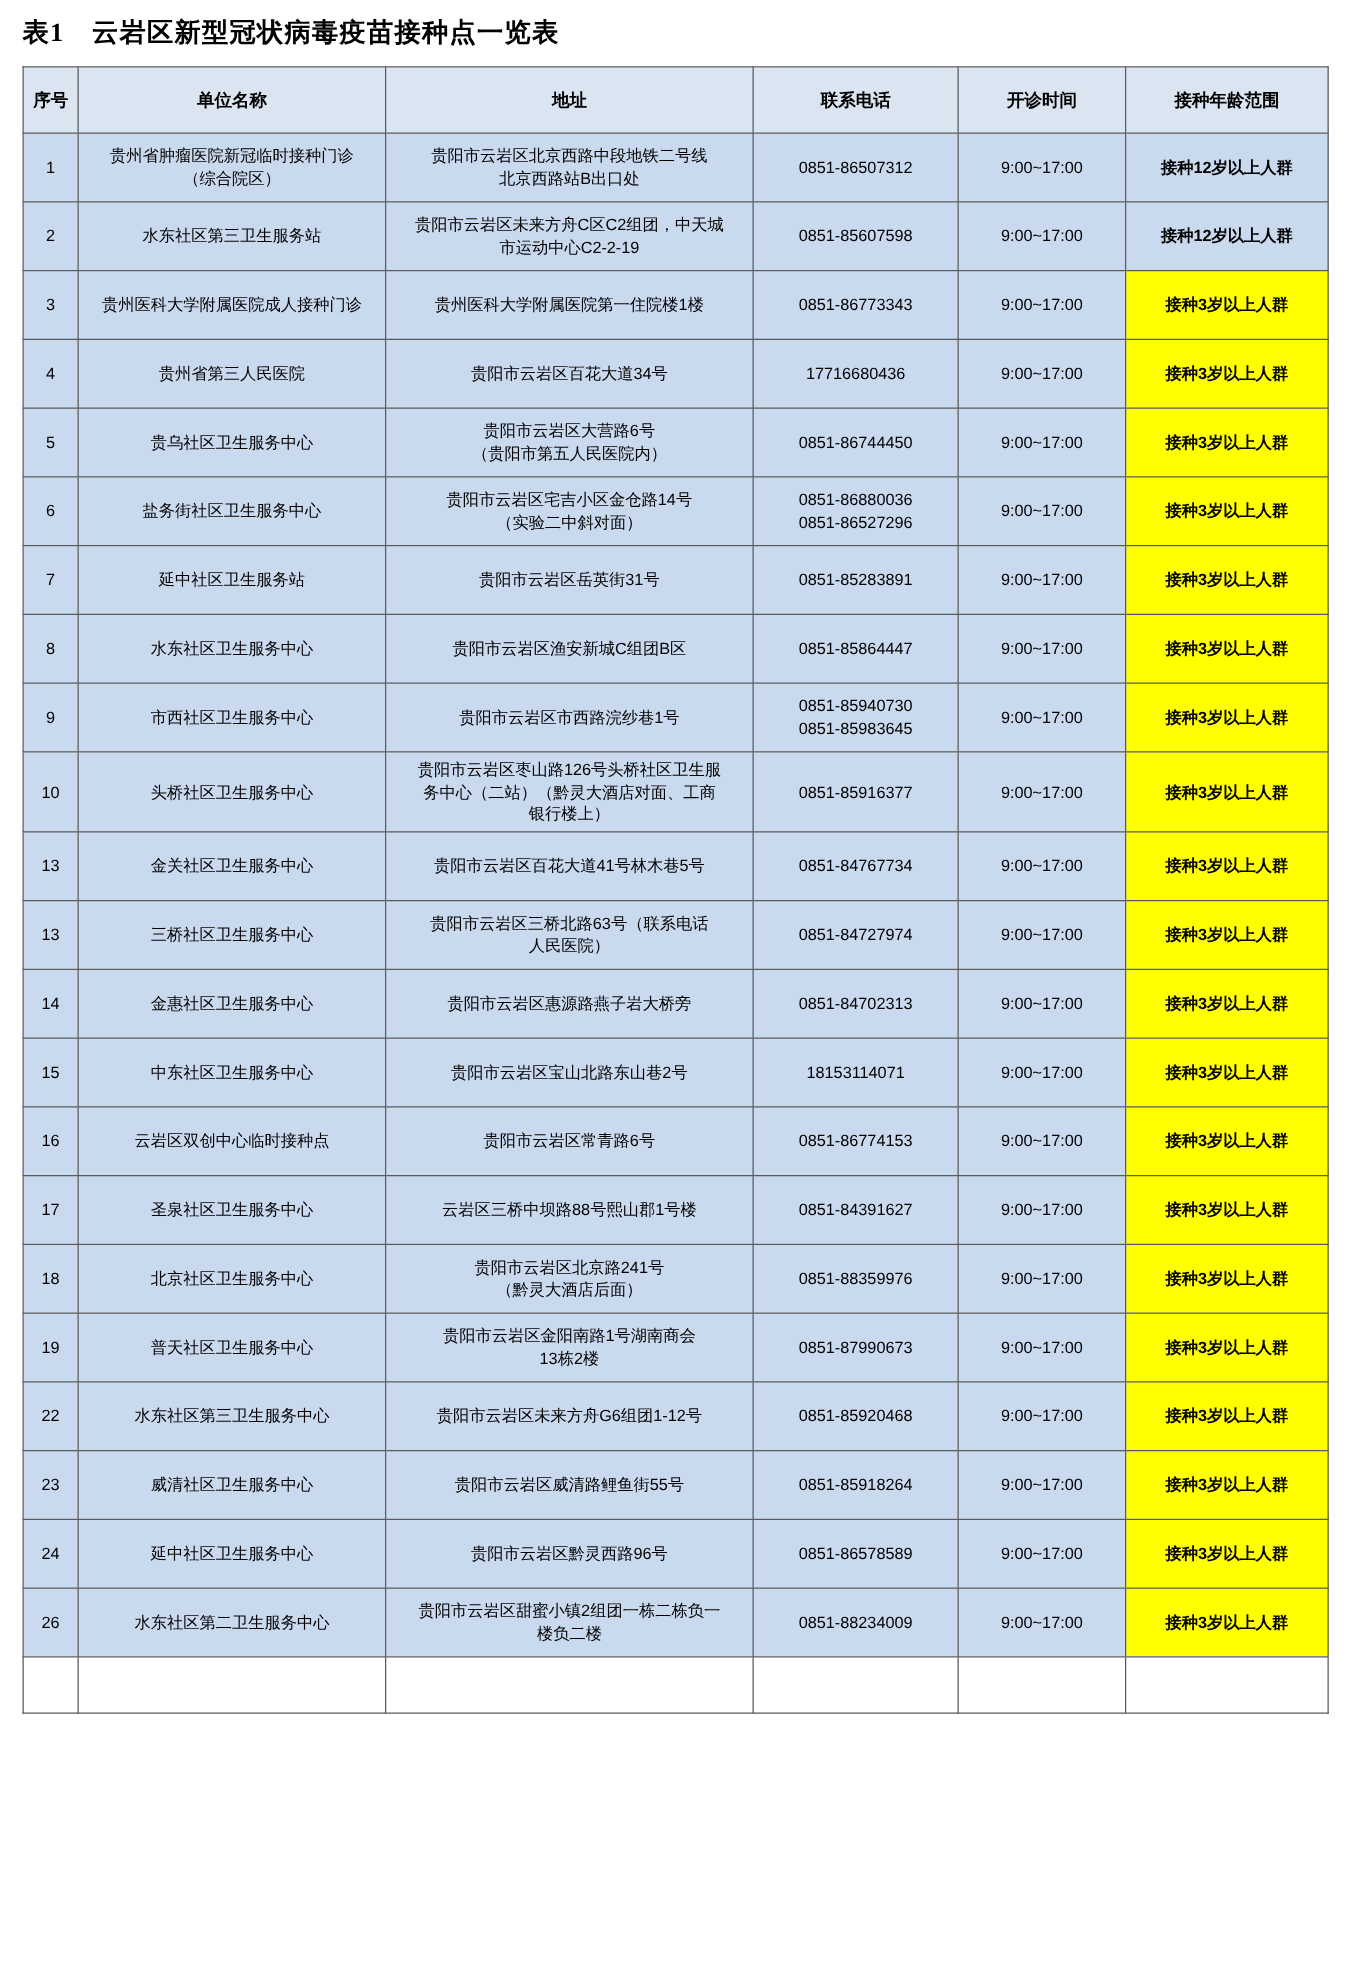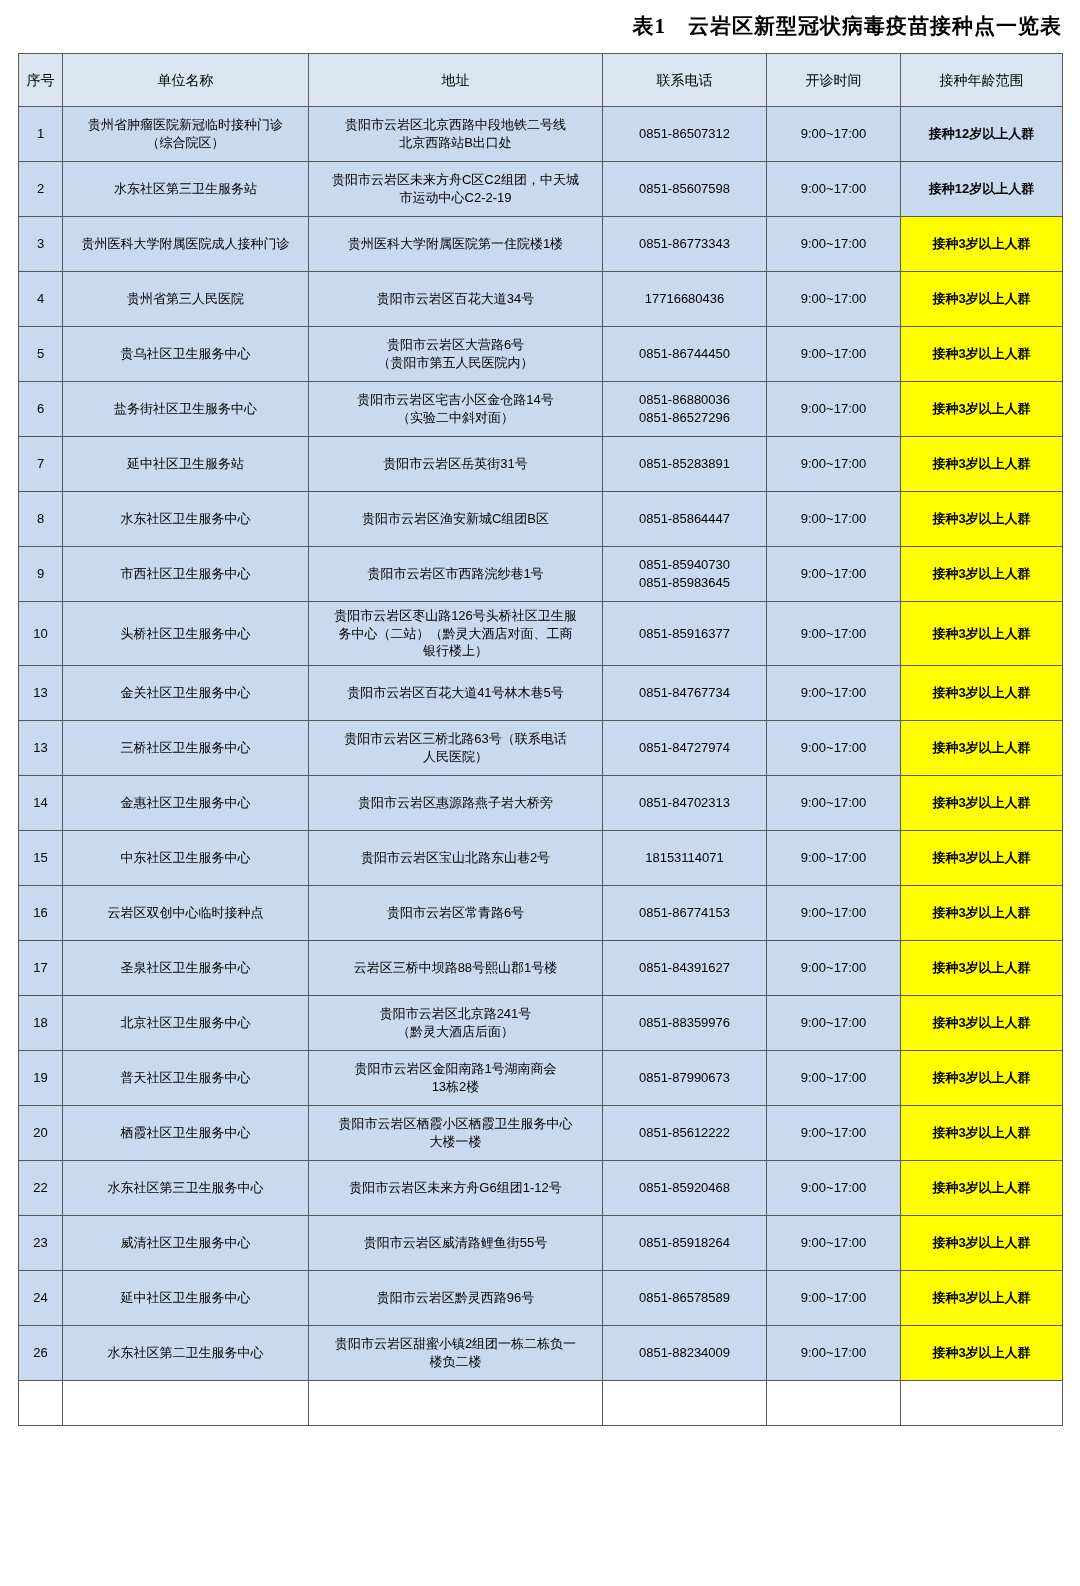--- a/index.html
+++ b/index.html
@@ -12,21 +12,21 @@
     min-height: 1586px;
     font-family: "Liberation Sans", "DejaVu Sans", sans-serif;
     color: #000000;
   }
   .page {
     width: 1080px;
     box-sizing: border-box;
     padding: 0 18px 0 18px;
   }
   .doc-title {
-    text-align: right;
+    text-align: left;
     font-size: 21px;
     font-weight: bold;
     letter-spacing: 1px;
     padding: 12px 0 13px 0;
     font-family: "Liberation Serif", "DejaVu Serif", serif;
   }
   table.vac {
     border-collapse: collapse;
     width: 1044px;
     table-layout: fixed;
@@ -43,21 +43,21 @@
     border: 1px solid #5a5a5a;
     text-align: center;
     vertical-align: middle;
     font-size: 13px;
     line-height: 1.35;
     padding: 5px 4px;
     word-break: break-all;
   }
   table.vac thead th {
     background: #dbe5f1;
-    font-weight: normal;
+    font-weight: bold;
     font-size: 14px;
     height: 42px;
   }
   td.idx {
     font-size: 13px;
   }
   tbody tr td {
     background: #c9d9ee;
     height: 44px;
   }
@@ -258,29 +258,20 @@
         <tr>
           <td class="idx">19</td>
           <td class="multi">普天社区卫生服务中心</td>
           <td class="multi">贵阳市云岩区金阳南路1号湖南商会
 13栋2楼</td>
           <td class="multi">0851-87990673</td>
           <td class="nowrap">9:00~17:00</td>
           <td class="age multi yellow">接种3岁以上人群</td>
         </tr>
         <tr>
-          <td class="idx">20</td>
-          <td class="multi">栖霞社区卫生服务中心</td>
-          <td class="multi">贵阳市云岩区栖霞小区栖霞卫生服务中心
-大楼一楼</td>
-          <td class="multi">0851-85612222</td>
-          <td class="nowrap">9:00~17:00</td>
-          <td class="age multi yellow">接种3岁以上人群</td>
-        </tr>
-        <tr>
           <td class="idx">22</td>
           <td class="multi">水东社区第三卫生服务中心</td>
           <td class="multi">贵阳市云岩区未来方舟G6组团1-12号</td>
           <td class="multi">0851-85920468</td>
           <td class="nowrap">9:00~17:00</td>
           <td class="age multi yellow">接种3岁以上人群</td>
         </tr>
         <tr>
           <td class="idx">23</td>
           <td class="multi">威清社区卫生服务中心</td>

